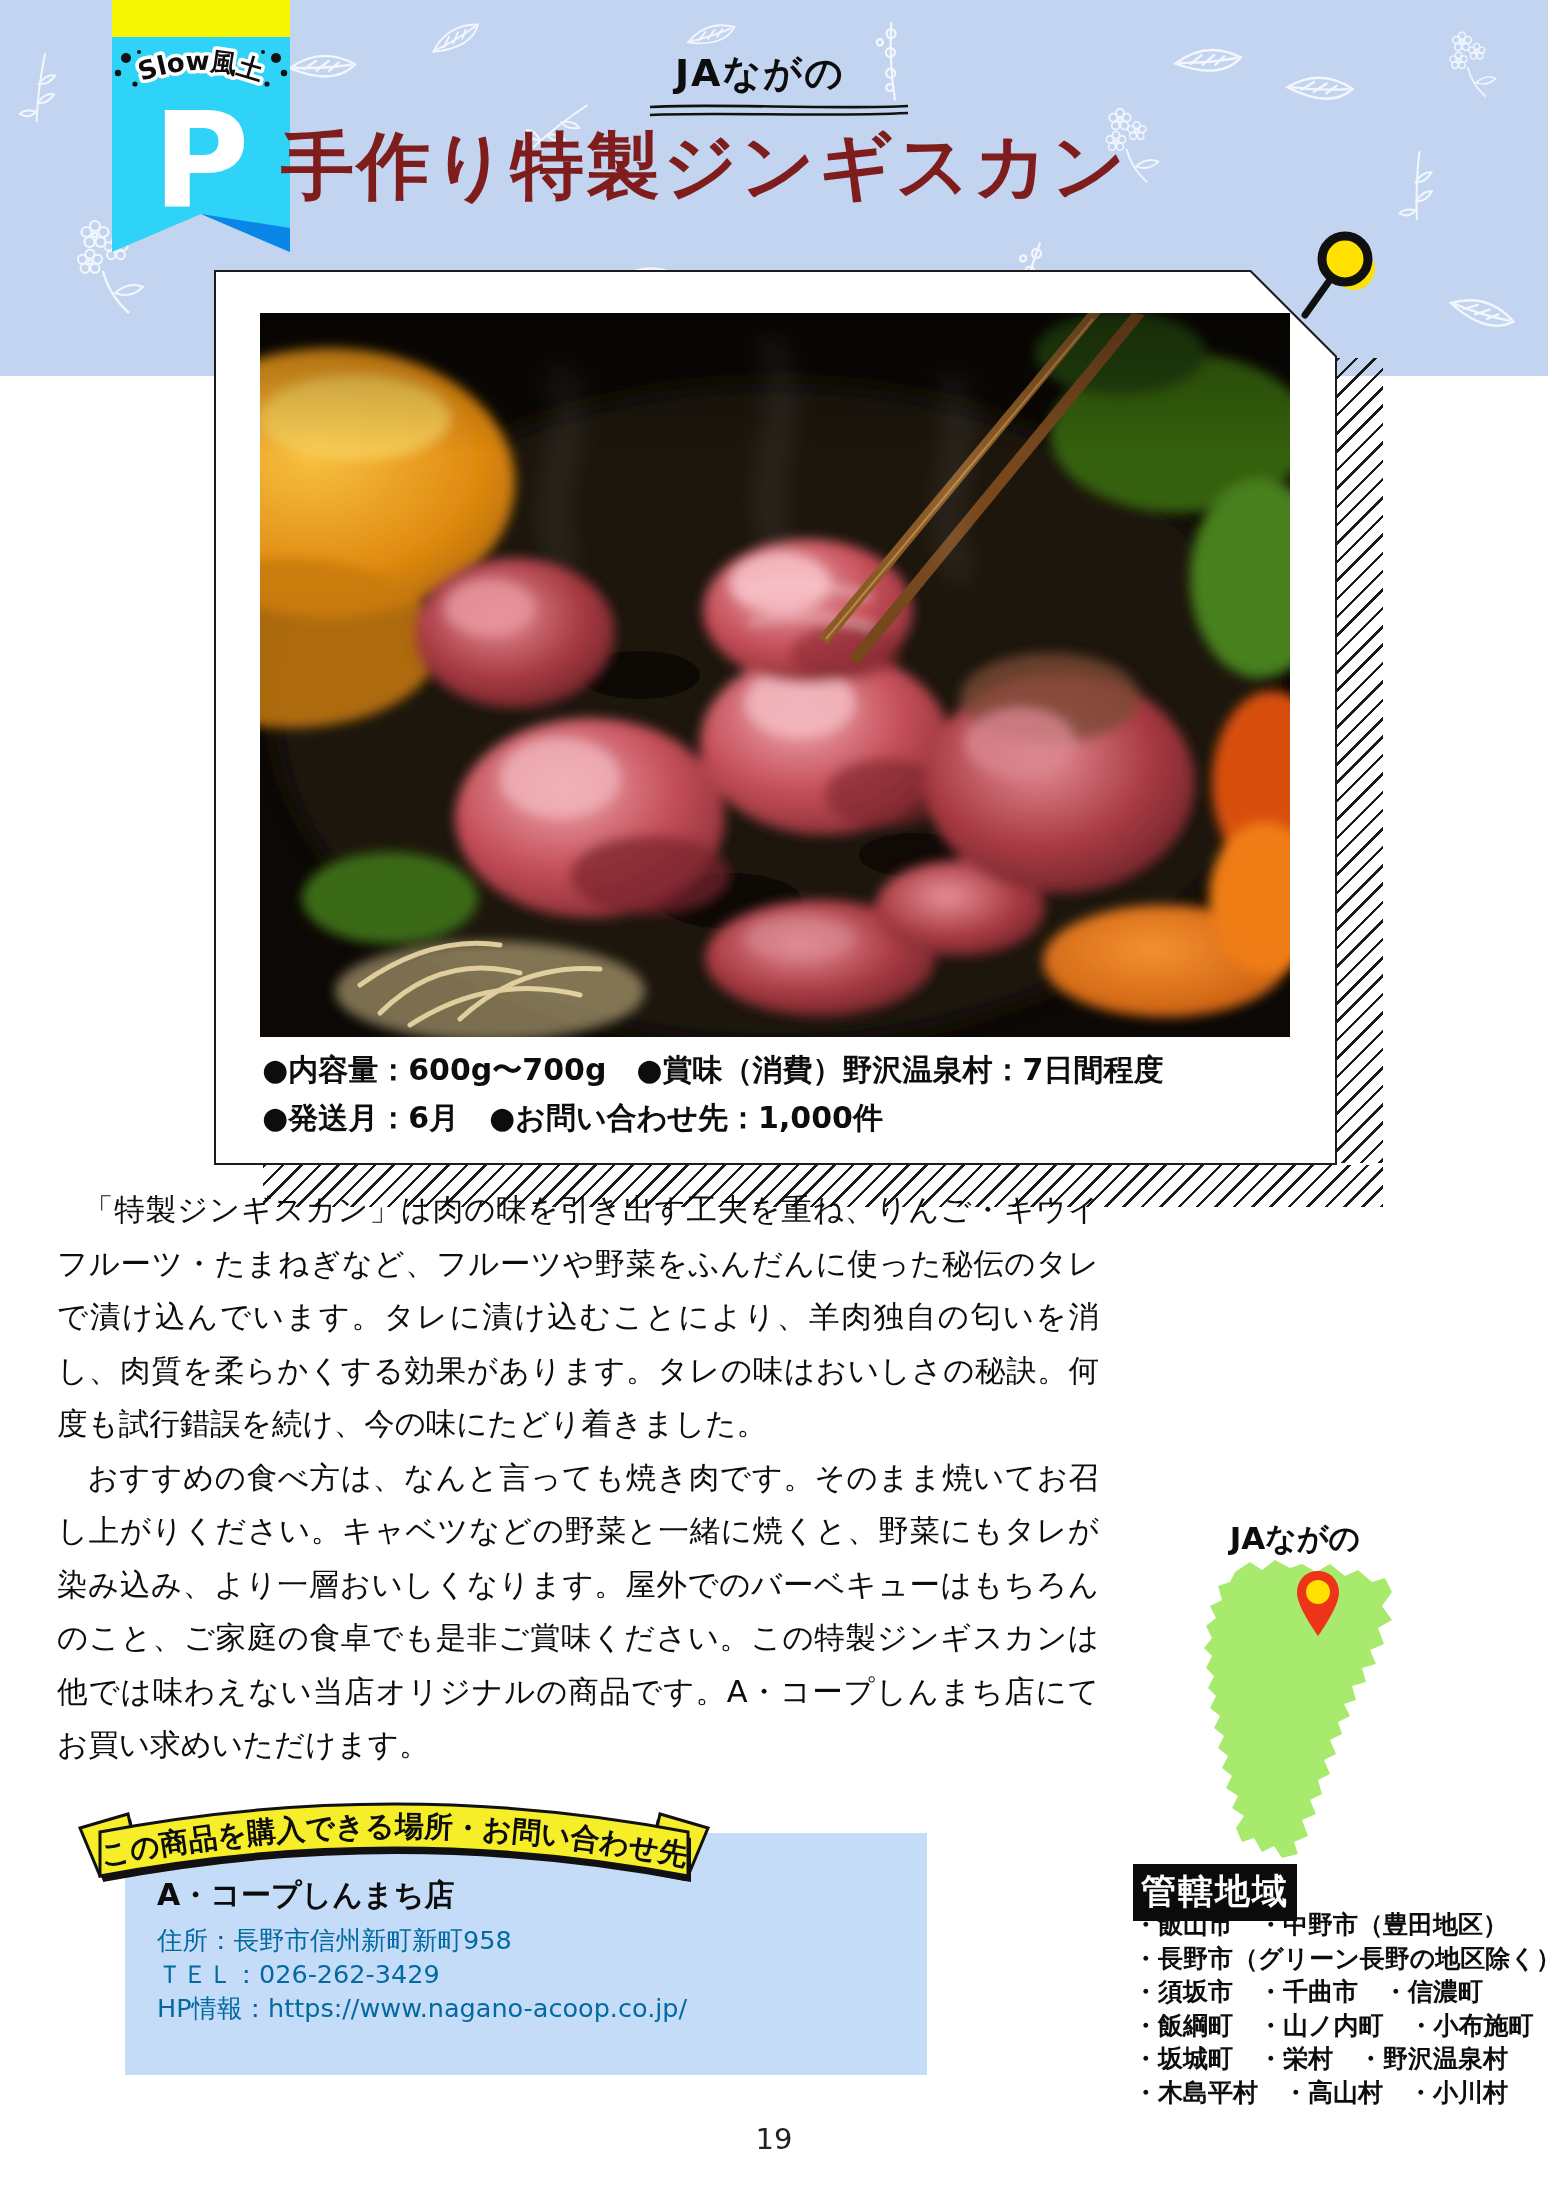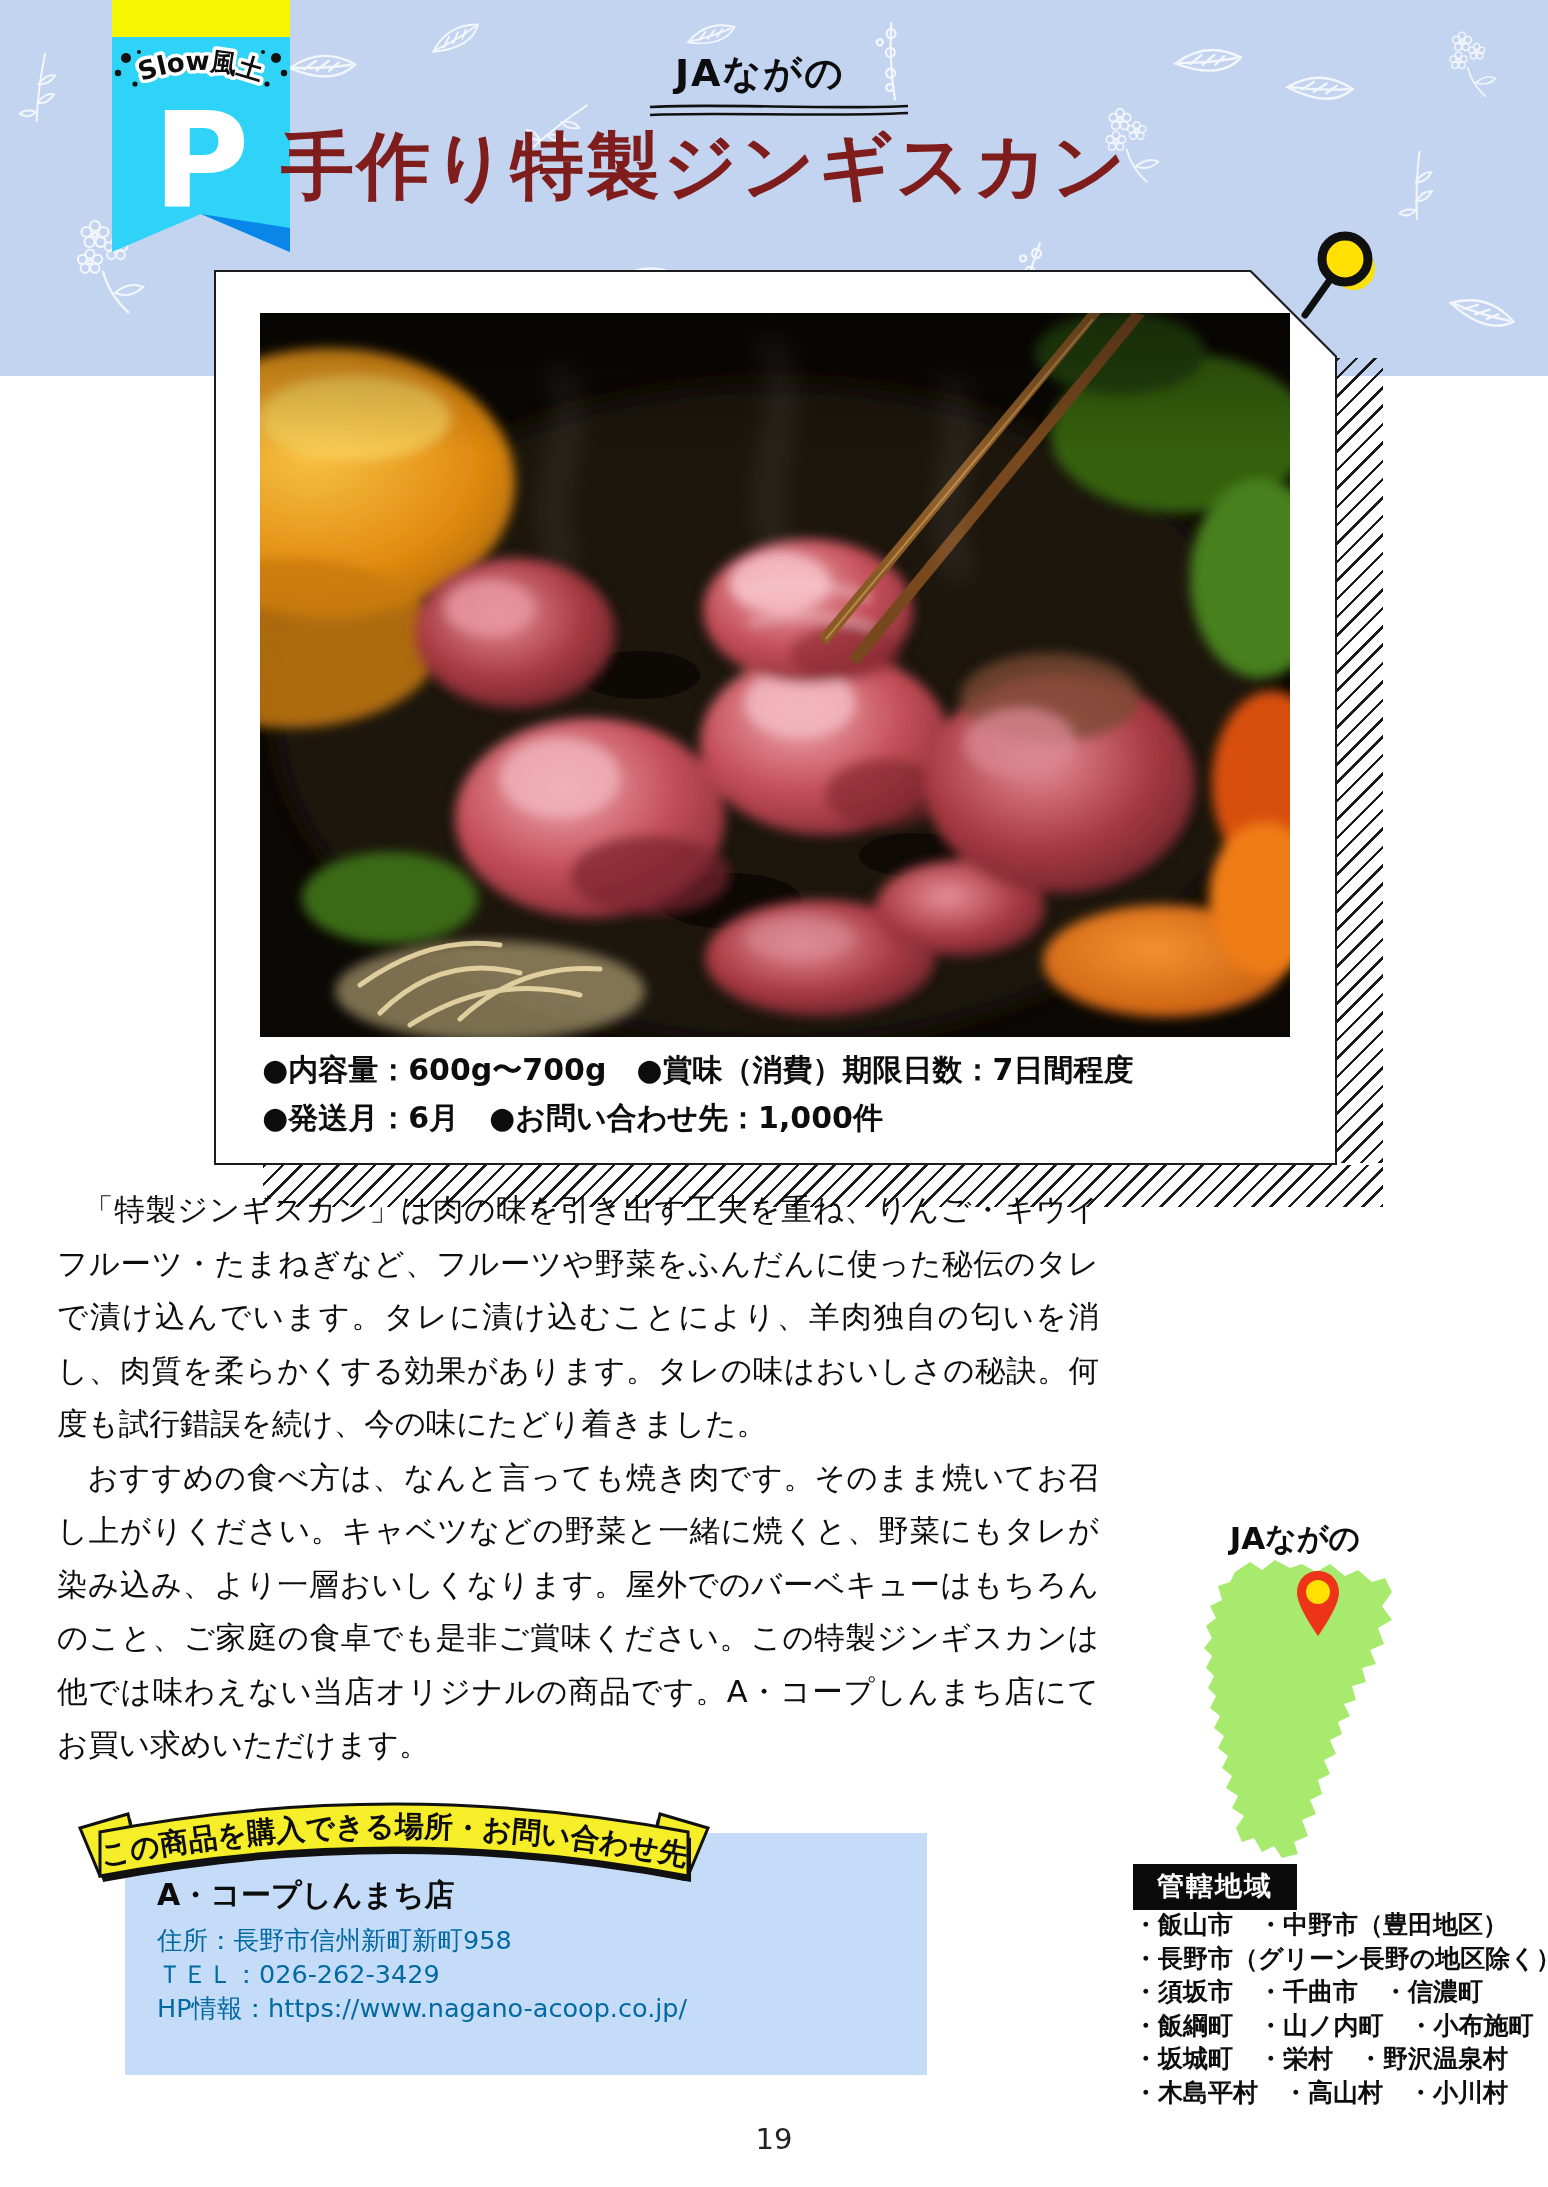--- a/index.html
+++ b/index.html
@@ -50,21 +50,21 @@
   .body-text p.p1 { text-indent: .85em; }
   .body-text p.p2 { text-indent: 1em; }
   .map-float { float: right; width: 392px; height: 340px; margin-top: 316px; }
 
   
   .map-label { left: 1150px; top: 1518px; width: 290px; text-align: center;
     font-size: 31px; font-weight: bold; color: #0d0d0d; }
   .nagano-map { left: 1180px; top: 1554px; width: 230px; height: 310px; }
 
   .region-badge { left: 1133px; top: 1864px; background: #0b0b0b; color: #fff;
-    font-size: 27px; font-weight: bold; padding: 4px 24px 6px; letter-spacing: 2px; }
+    font-size: 35px; font-weight: bold; padding: 4px 8px 6px; letter-spacing: 2px; }
   .region-list { left: 1133px; top: 1908px; width: 400px;
     font-size: 25px; line-height: 33.5px; font-weight: 600; color: #0d0d0d; white-space: nowrap; }
 
   
   .banner { left: 70px; top: 1772px; width: 648px; height: 112px; }
   .info-box { left: 125px; top: 1833px; width: 802px; height: 242px; background: var(--infoBoxBlue); }
   .store-name { left: 32px; top: 42px; font-size: 30px; font-weight: bold; color: #0d0d0d; position: absolute; }
   .store-line { position: absolute; left: 32px; font-size: 25.5px; font-weight: 500; color: #0369a1; }
   .store-address { top: 90px; }
   .store-tel { top: 124px; }
@@ -264,21 +264,21 @@
         <path d="M833,6 L566,326" stroke="#b98848" stroke-width="2" fill="none"></path>
       </g>
       <g stroke="#fff" fill="none" opacity="0.12" stroke-width="16" filter="url(#soft2)" stroke-linecap="round">
         <path d="M300,60 C330,120 270,180 305,250"></path>
         <path d="M510,30 C545,100 485,170 520,240"></path>
         <path d="M690,70 C720,130 665,190 700,260"></path>
       </g>
       <rect width="1030" height="140" fill="url(#gTop)" opacity="0.5"></rect>
     </svg>
 
-    <div class="abs spec-line spec-1">●内容量：600g〜700g　●賞味（消費）期限日数：7日間程度</div>
+    <div class="abs spec-line spec-1">●内容量：600g〜700g　●賞味（消費）野沢温泉村：7日間程度</div>
     <div class="abs spec-line spec-2">●発送月：6月　●お問い合わせ先：1,000件</div>
   </div>
 
   <svg class="abs pushpin" viewBox="0 0 140 130">
     <line x1="50" y1="62" x2="23" y2="100" stroke="#101010" stroke-width="7" stroke-linecap="round"></line>
     <circle cx="72" cy="54" r="21" style="fill:var(--pinYellow)" opacity="0.95"></circle>
     <circle cx="63" cy="44" r="23" style="fill:var(--pinYellow)" stroke="#101010" stroke-width="9"></circle>
   </svg>
 
   <div class="abs body-text">

